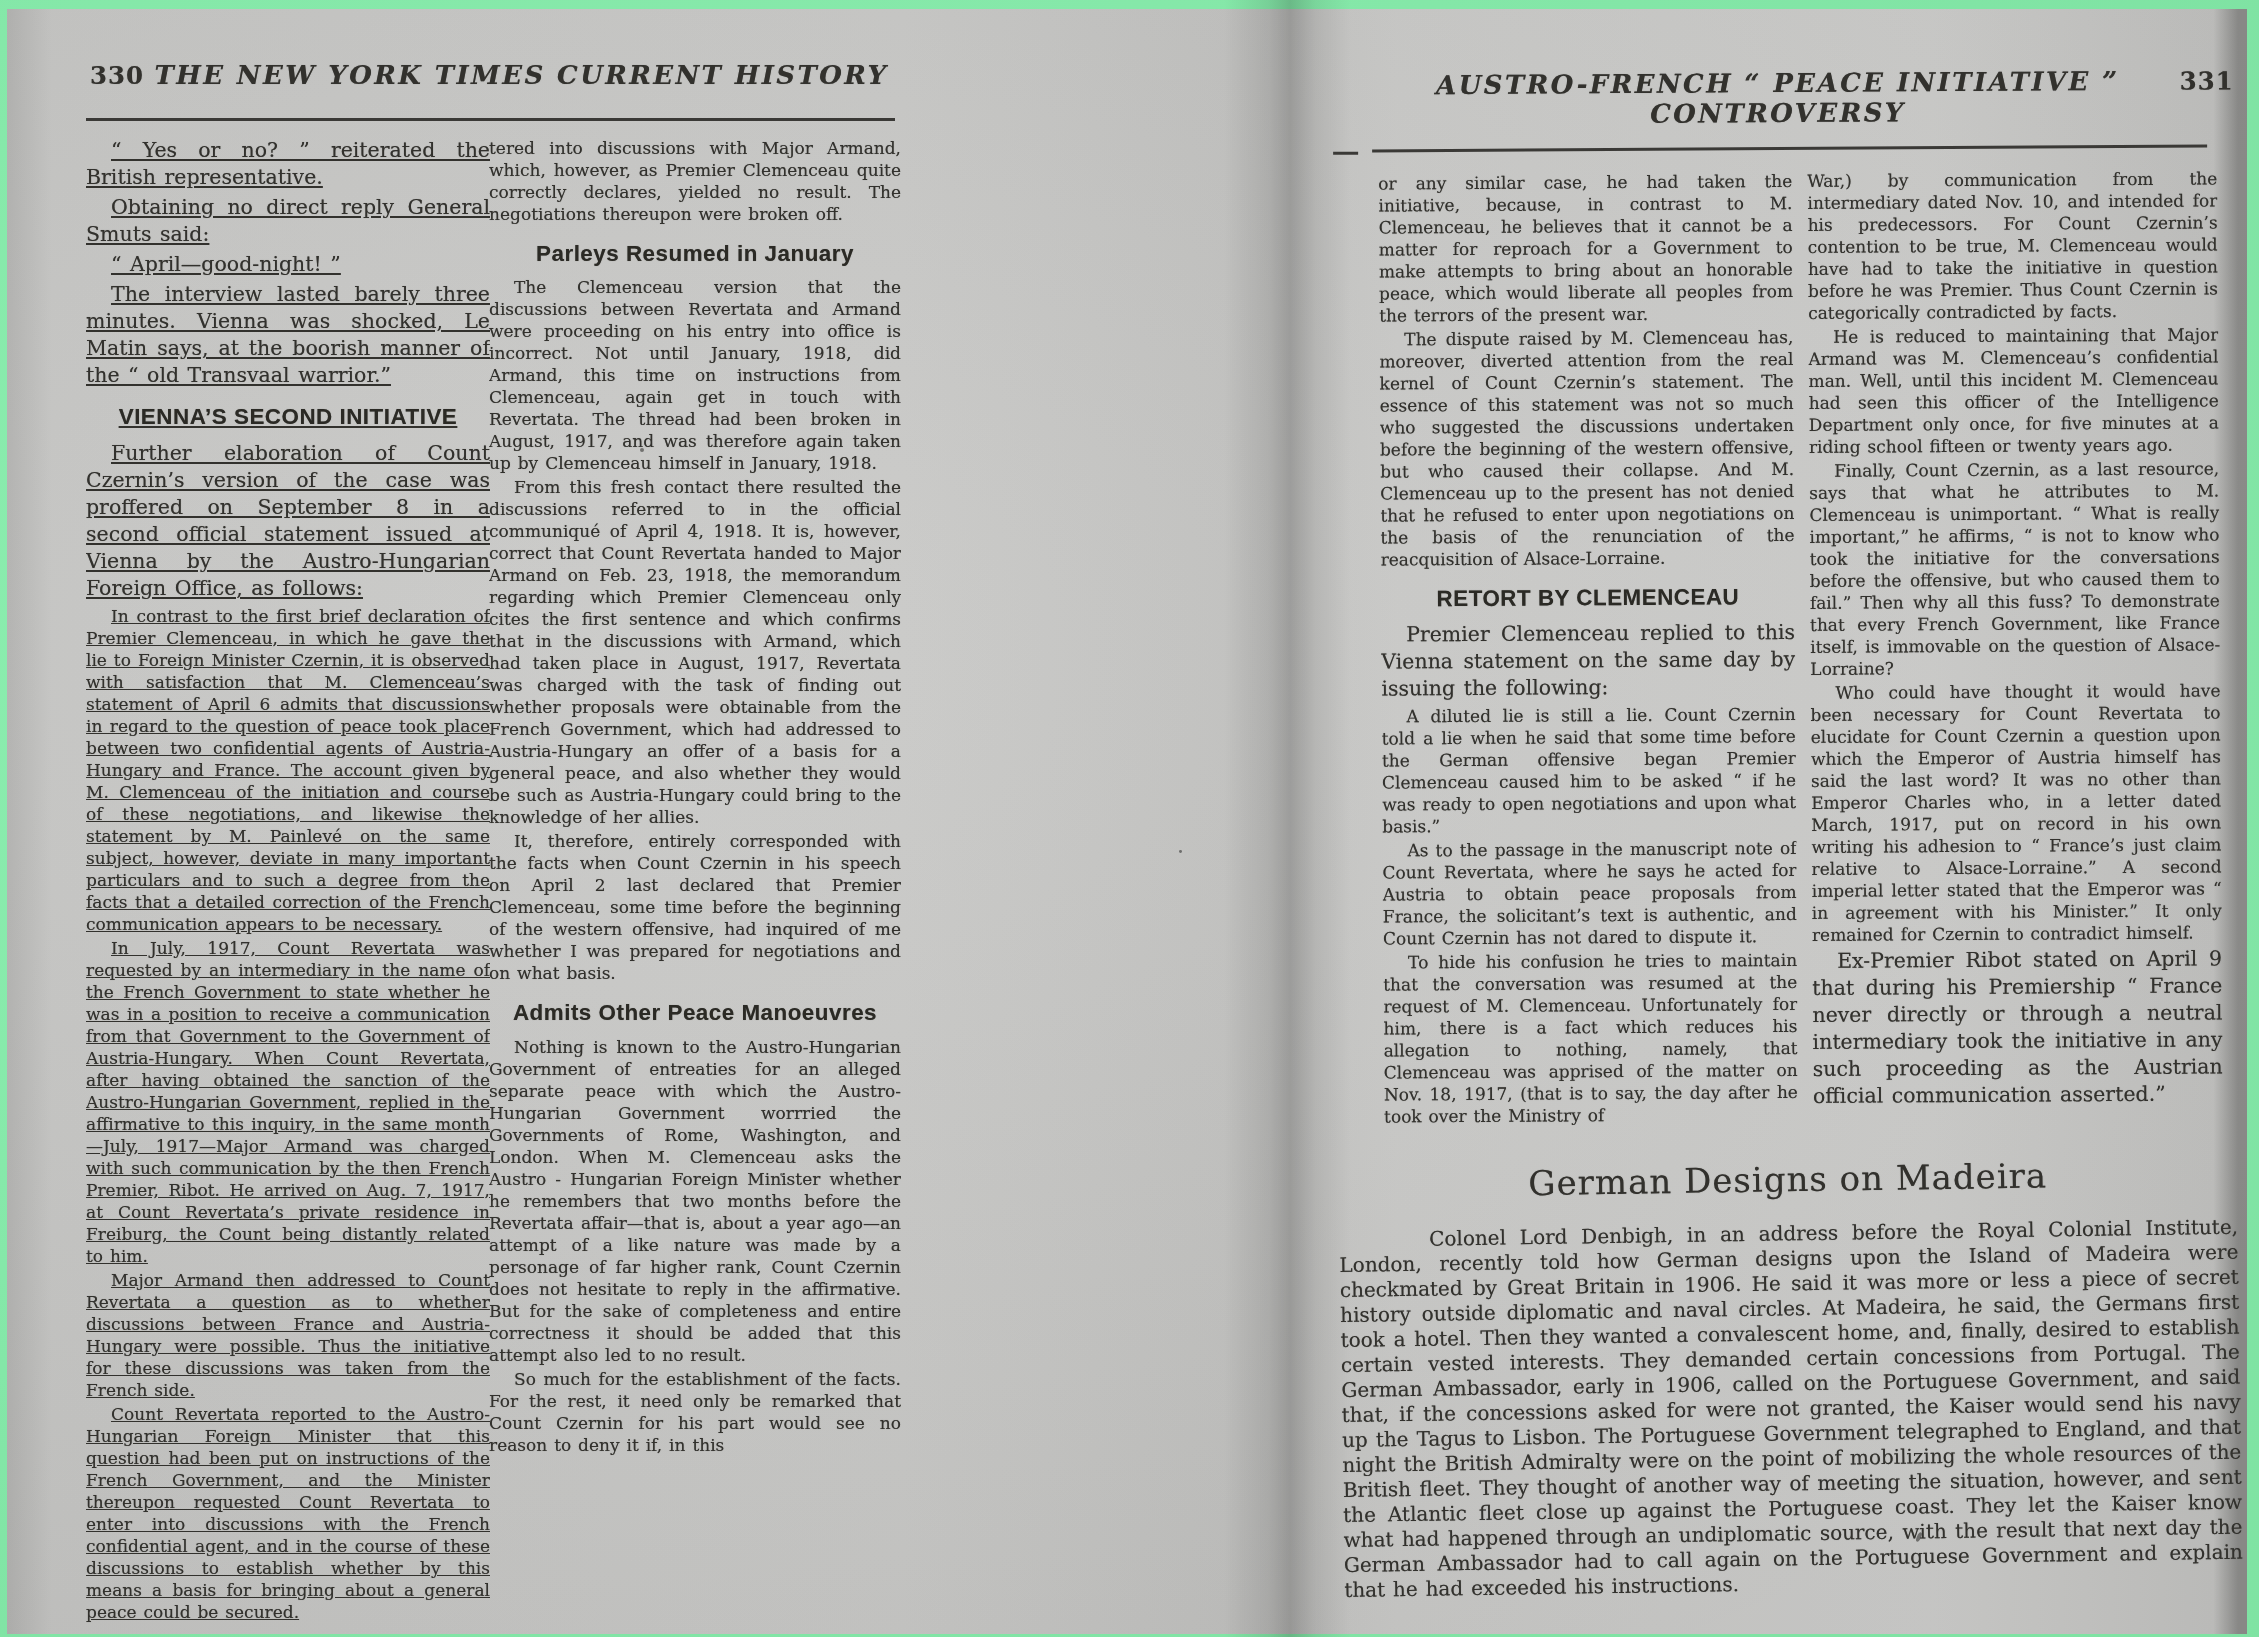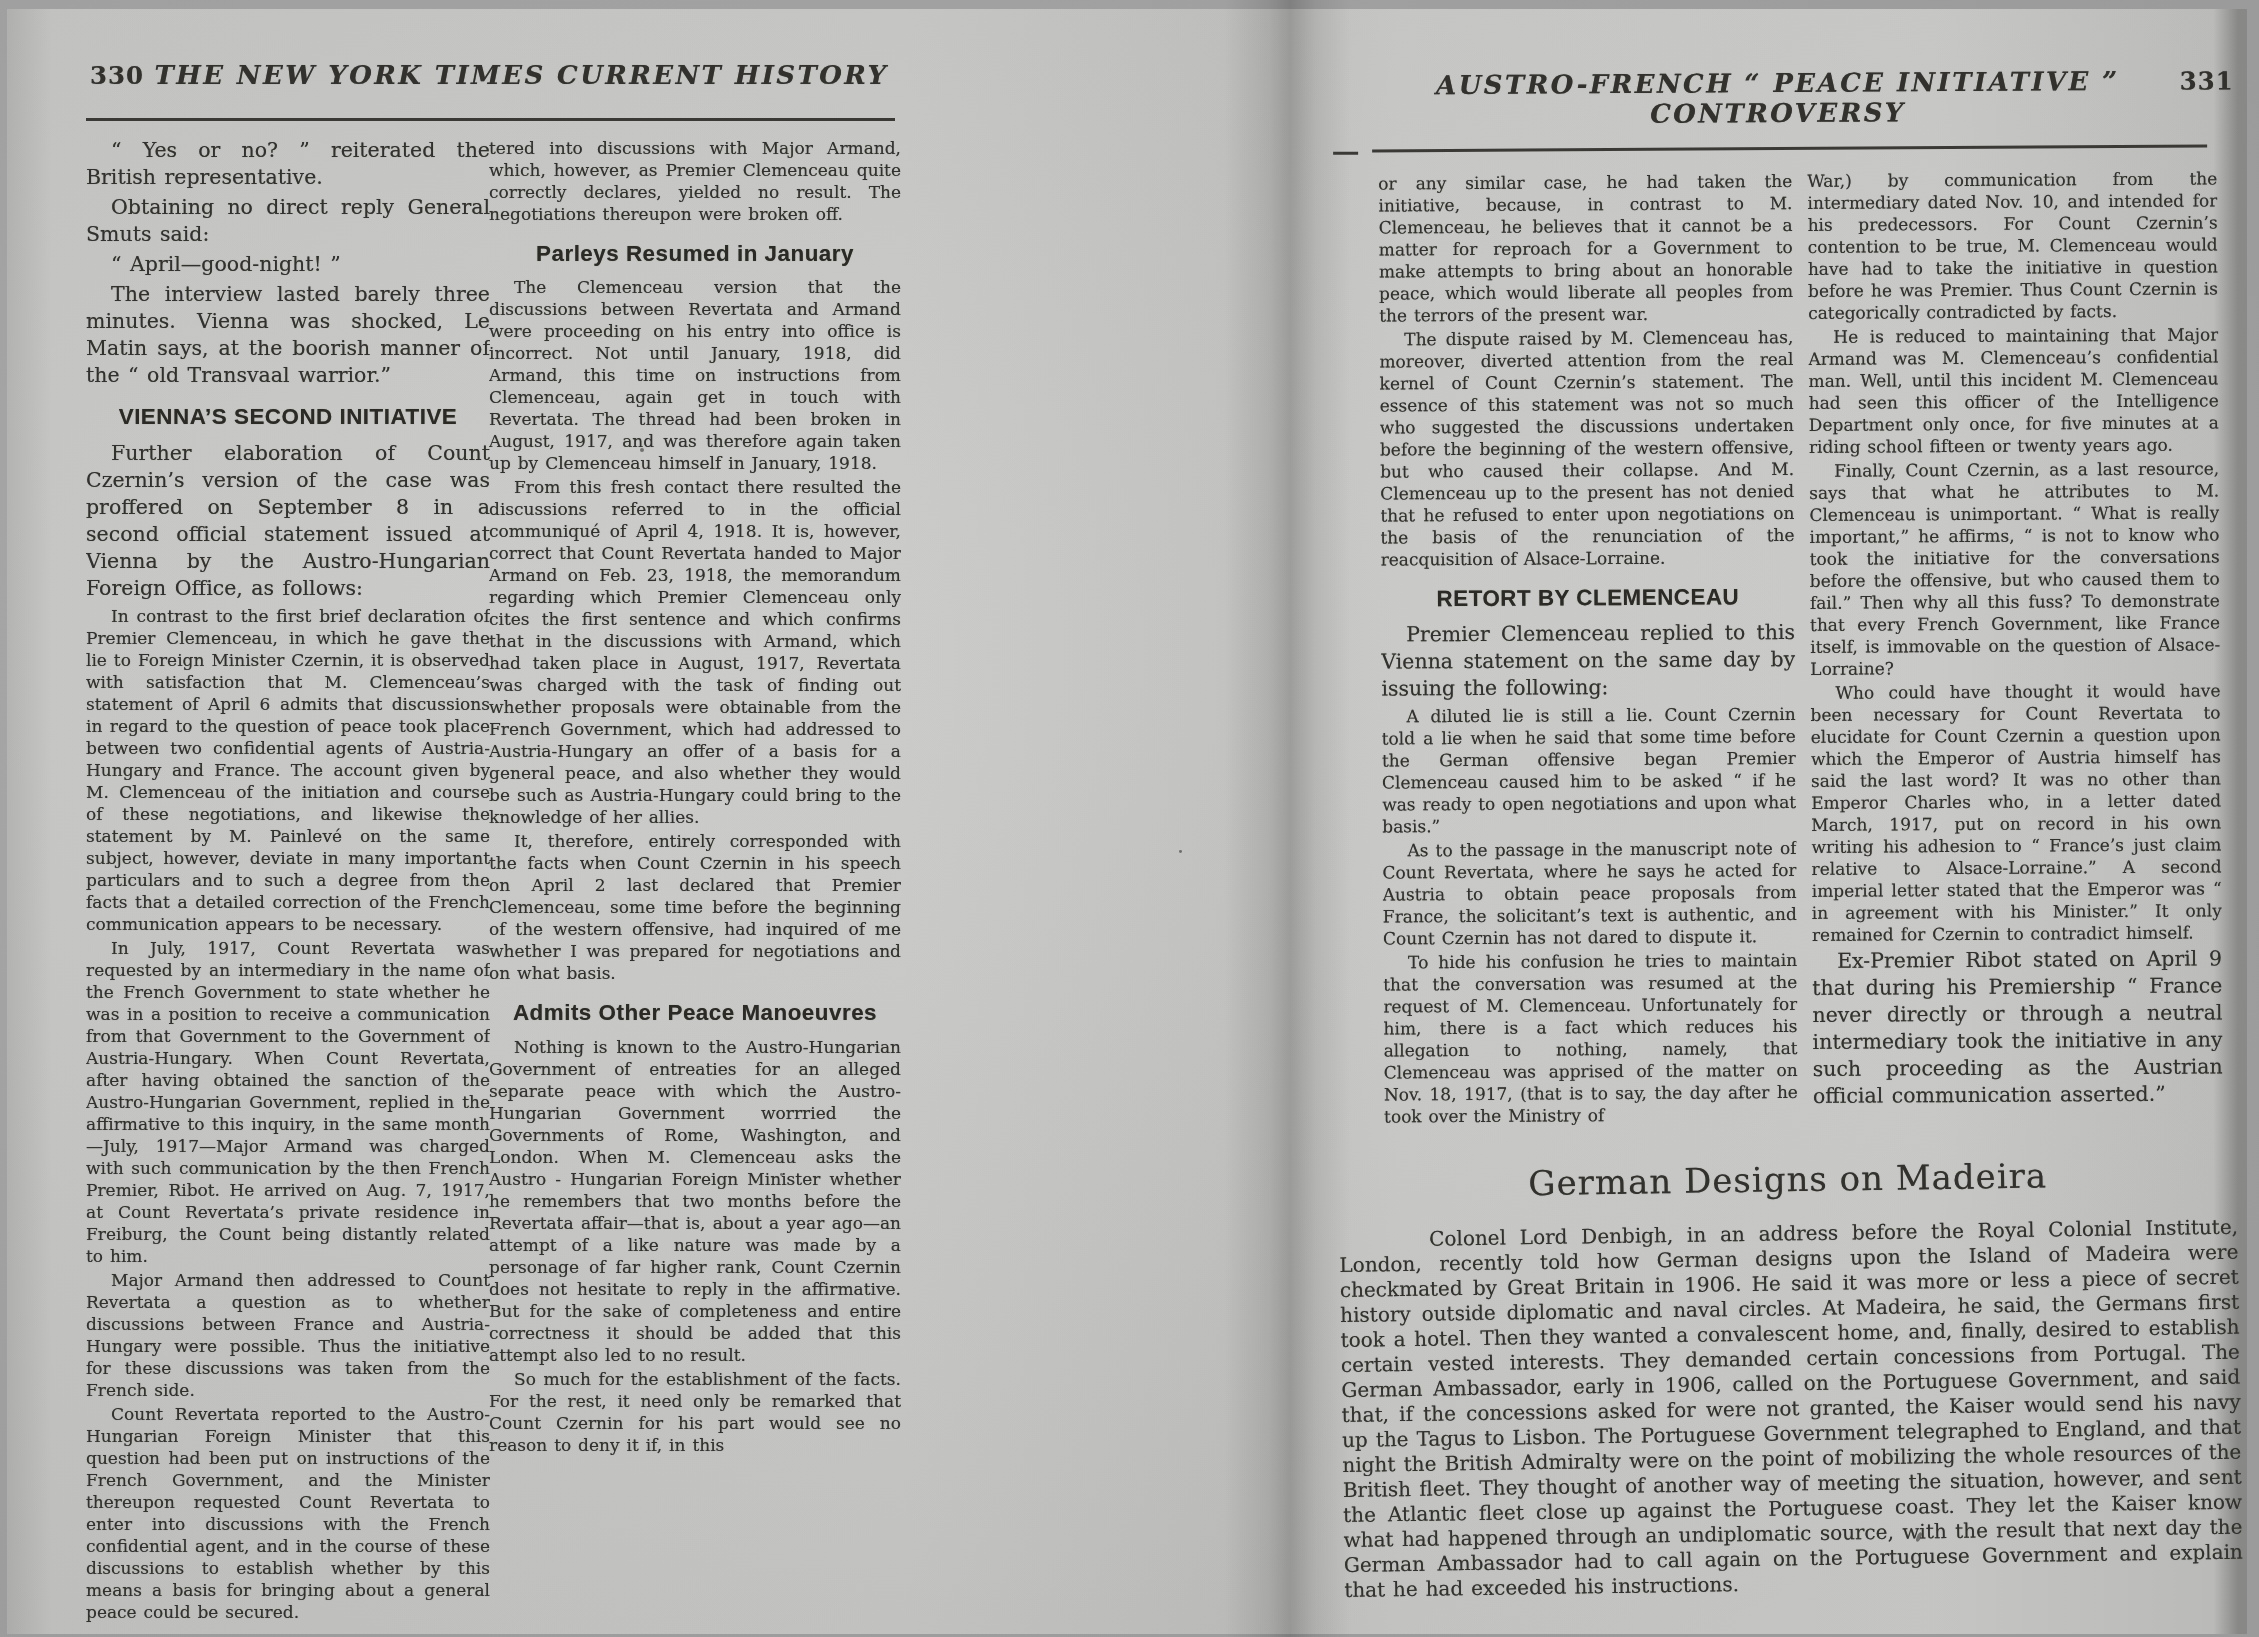--- a/index.html
+++ b/index.html
@@ -1,16 +1,16 @@
 <!DOCTYPE html>
 <html><head>
 <meta charset="utf-8">
 <style>
   html,body{margin:0;padding:0;background:#0a0a0a;}
-  #scan{position:relative;width:2260px;height:1637px;background:#a3a3a3;overflow:hidden;
+  #scan{position:relative;width:2260px;height:1637px;background:#86efac;overflow:hidden;
         font-family:"DejaVu Serif","Liberation Serif",serif;}
   #paper{position:absolute;left:6.8px;top:8.8px;width:2240px;height:1625px;
          background:linear-gradient(90deg,#b3b3b1 0%,#c6c6c4 2%,#c9c9c7 40%,#c2c2c0 55%,#cbcbc9 62%,#cfcfcd 86%,#c4c4c2 98.5%,#8f8f8d 99.6%);}
   #vignette{position:absolute;left:0;top:0;width:100%;height:100%;
          background:radial-gradient(ellipse at 28% 40%, rgba(255,255,255,0.07), rgba(0,0,0,0.05) 85%);}
   #gutter{position:absolute;left:1224px;top:0;width:127px;height:1637px;
          background:linear-gradient(90deg, rgba(0,0,0,0) 0%, rgba(0,0,0,0.10) 35%, rgba(0,0,0,0.20) 52%, rgba(0,0,0,0.08) 72%, rgba(0,0,0,0) 100%);}
   .speck{position:absolute;border-radius:50%;background:rgba(40,40,38,0.55);}
 
   .ink{color:#32312d;text-shadow:0 0 0.7px rgba(50,49,45,0.55);}
@@ -50,21 +50,21 @@
   <div class="speck" style="left:1179px;top:850px;width:2.9px;height:2.9px;"></div>
   <div class="speck" style="left:1917px;top:1532px;width:3.9px;height:9.8px;transform:rotate(25deg);"></div>
   <div class="speck" style="left:780px;top:1173px;width:2.9px;height:2.9px;"></div>
 
   <div class="runhead ink" style="left:90px;top:60px;width:809px;">
     <span class="pgnum">330</span>
     <span class="rh-title">THE NEW YORK TIMES CURRENT HISTORY</span>
   </div>
   <div class="headrule" style="left:86px;top:118px;width:809px;"></div>
 
-  <div class="col ink" style="left:86px;top:137px;width:404px;height:1492px;">
+  <div class="col ink" style="left:86px;top:137px;width:404px;height:1492px;text-decoration:underline;">
       <p class="plead">“ Yes or no? ” reiterated the British representative.</p>
       <p class="plead">Obtaining no direct reply General Smuts said:</p>
       <p class="plead">“ April—good-night! ”</p>
       <p class="plead">The interview lasted barely three minutes.  Vienna was shocked, Le Matin says, at the boorish manner of the “ old Transvaal warrior.”</p>
       <h3 class="h">VIENNA’S SECOND INITIATIVE</h3>
       <p class="plead">Further elaboration of Count Czernin’s version of the case was proffered on September 8 in a second official statement issued at Vienna by the Austro-Hungarian Foreign Office, as follows:</p>
       <p class="p">In contrast to the first brief declaration of Premier Clemenceau, in which he gave the lie to Foreign Minister Czernin, it is observed with satisfaction that M. Clemenceau’s statement of April 6 admits that discussions in regard to the question of peace took place between two confidential agents of Austria-Hungary and France.  The account given by M. Clemenceau of the initiation and course of these negotiations, and likewise the statement by M. Painlevé on the same subject, however, deviate in many important particulars and to such a degree from the facts that a detailed correction of the French communication appears to be necessary.</p>
       <p class="p">In July, 1917, Count Revertata was requested by an intermediary in the name of the French Government to state whether he was in a position to receive a communication from that Government to the Government of Austria-Hungary.  When Count Revertata, after having obtained the sanction of the Austro-Hungarian Government, replied in the affirmative to this inquiry, in the same month—July, 1917—Major Armand was charged with such communication by the then French Premier, Ribot.  He arrived on Aug. 7, 1917, at Count Revertata’s private residence in Freiburg, the Count being distantly related to him.</p>
       <p class="p">Major Armand then addressed to Count Revertata a question as to whether discussions between France and Austria-Hungary were possible.  Thus the initiative for these discussions was taken from the French side.</p>
       <p class="p">Count Revertata reported to the Austro-Hungarian Foreign Minister that this question had been put on instructions of the French Government, and the Minister thereupon requested Count Revertata to enter into discussions with the French confidential agent, and in the course of these discussions to establish whether by this means a basis for bringing about a general peace could be secured.</p>

